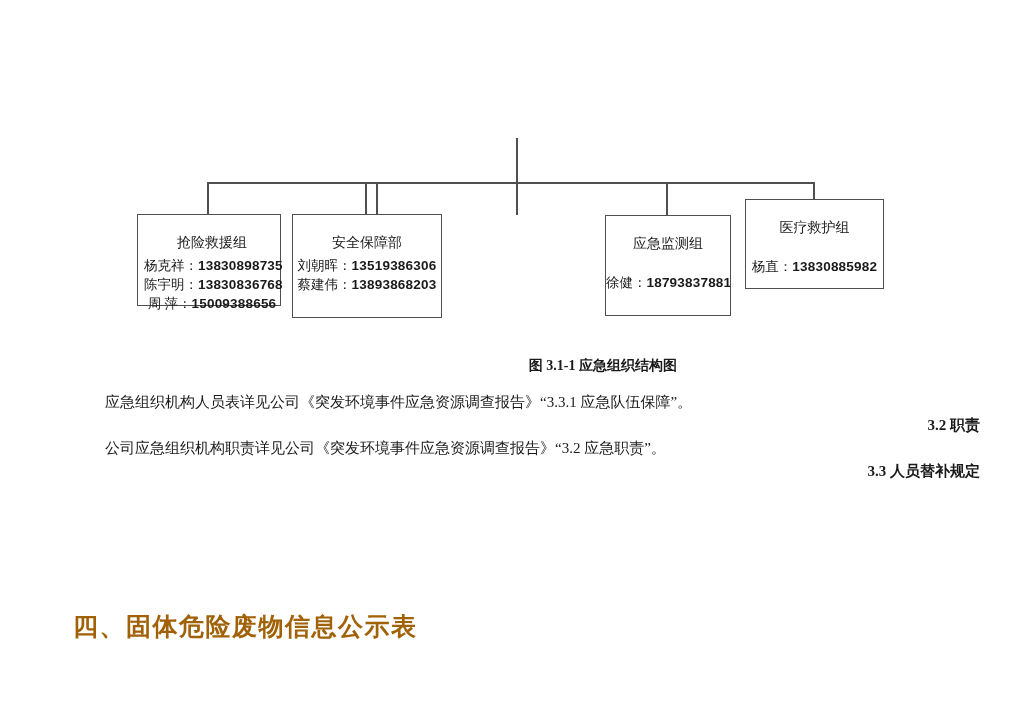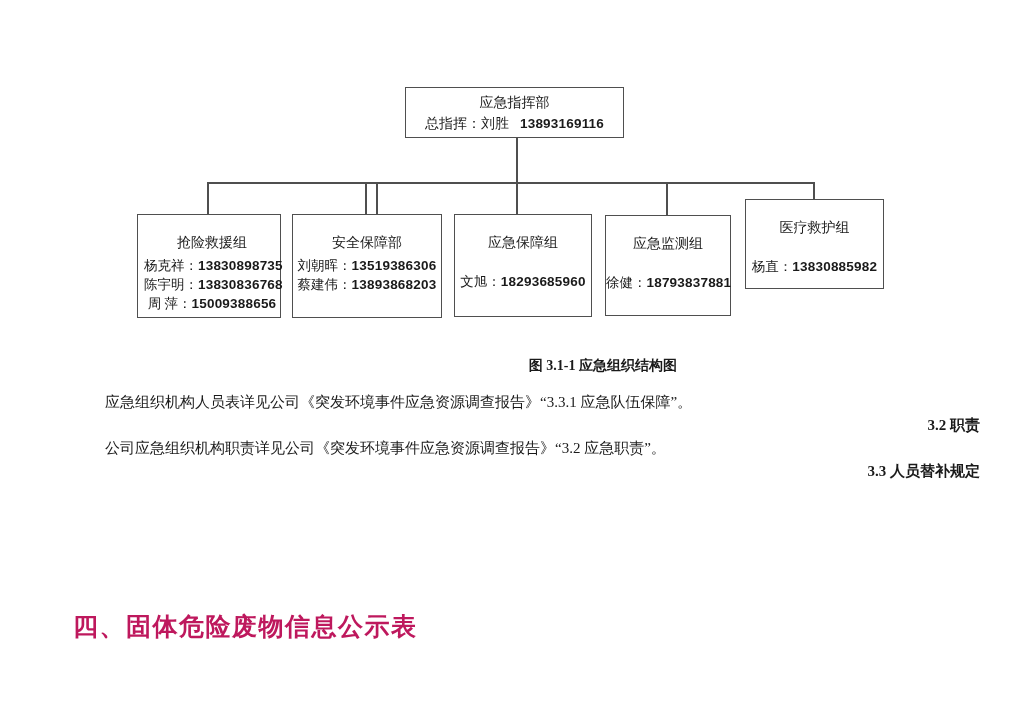--- a/index.html
+++ b/index.html
@@ -14,21 +14,21 @@
     font-size:14px;line-height:19px;
   }
   .root{left:405px;top:87px;width:219px;height:51px;padding-top:5px;}
   .root .rline2{margin-top:2px;}
   .phone{font-family:"Liberation Sans","DejaVu Sans",sans-serif;font-weight:700;font-size:13.5px;letter-spacing:.2px;}
   .root .phone{margin-left:11px;}
   .gtitle{margin-top:18px;margin-bottom:4px;font-size:14px;}
   .mrow{font-size:13.5px;line-height:19px;white-space:nowrap;}
   .mname{font-size:13.5px;}
   .gap-row{margin-top:20px;}
-  .g1{left:137px;top:214px;width:144px;height:104px;padding-left:6px;}
+  .g1{left:137px;top:214px;width:144px;height:92px;padding-left:6px;}
   .g2{left:292px;top:214px;width:150px;height:104px;}
   .g3{left:454px;top:214px;width:138px;height:103px;}
   .g4{left:605px;top:215px;width:126px;height:101px;}
   .g5{left:745px;top:199px;width:139px;height:90px;}
   .cline{position:absolute;background:#4f4f4f;}
   .v{width:2px;}
   .h{height:2px;}
   .caption{
     position:absolute;left:357px;top:357px;width:320px;text-align:right;
     font-size:14px;font-weight:700;
@@ -37,32 +37,28 @@
   .body-text{
     position:absolute;left:75px;top:391px;width:905px;
     font-size:15px;line-height:23px;
   }
   .body-text p{margin:0;text-indent:2em;}
   .subhead{margin:6px 0 0 0;font-weight:700;text-indent:0;
     font-family:"Liberation Serif","DejaVu Serif",serif;text-align:right;}
   .big-heading{
     position:absolute;left:73px;top:610px;
     font-family:"Liberation Sans","DejaVu Sans",sans-serif;
-    font-size:25px;font-weight:700;letter-spacing:1.5px;color:#be185d;
+    font-size:25px;font-weight:700;letter-spacing:1.5px;color:#a16207;
   }
 </style>
 </head>
 <body>
 
 <div class="page">
 
-  <div class="obox root">
-    <div>应急指挥部</div>
-    <div class="rline2"><span>总指挥：刘胜</span><span class="phone">13893169116</span></div>
-  </div>
 
   <div class="cline v" style="left:516px;top:138px;height:45px;"></div>
   <div class="cline h" style="left:207px;top:182px;width:608px;"></div>
   <div class="cline v" style="left:207px;top:183px;height:32px;"></div>
   <div class="cline v" style="left:365px;top:183px;height:32px;"></div>
   <div class="cline v" style="left:376px;top:183px;height:45px;"></div>
   <div class="cline v" style="left:516px;top:183px;height:32px;"></div>
   <div class="cline v" style="left:666px;top:183px;height:33px;"></div>
   <div class="cline v" style="left:813px;top:183px;height:33px;"></div>
 
@@ -72,24 +68,20 @@
     <div class="mrow"><span class="mname">陈宇明：</span><span class="phone">13830836768</span></div>
     <div class="mrow"><span class="mname">周 萍：</span><span class="phone">15009388656</span></div>
   </div>
 
   <div class="obox g2">
     <div class="gtitle">安全保障部</div>
     <div class="mrow"><span class="mname">刘朝晖：</span><span class="phone">13519386306</span></div>
     <div class="mrow"><span class="mname">蔡建伟：</span><span class="phone">13893868203</span></div>
   </div>
 
-  <div class="obox g3">
-    <div class="gtitle">应急保障组</div>
-    <div class="mrow gap-row"><span class="mname">文旭：</span><span class="phone">18293685960</span></div>
-  </div>
 
   <div class="obox g4">
     <div class="gtitle">应急监测组</div>
     <div class="mrow gap-row"><span class="mname">徐健：</span><span class="phone">18793837881</span></div>
   </div>
 
   <div class="obox g5">
     <div class="gtitle">医疗救护组</div>
     <div class="mrow gap-row"><span class="mname">杨直：</span><span class="phone">13830885982</span></div>
   </div>

